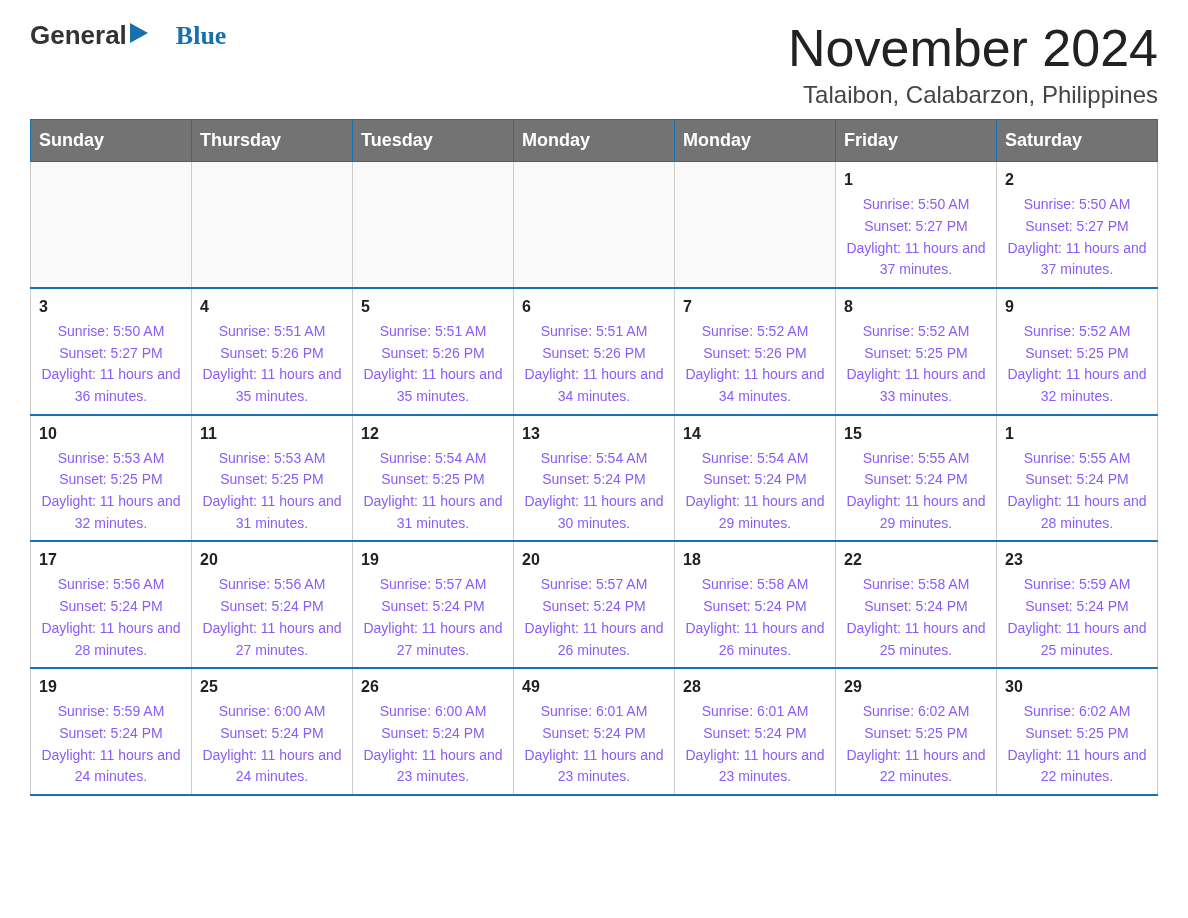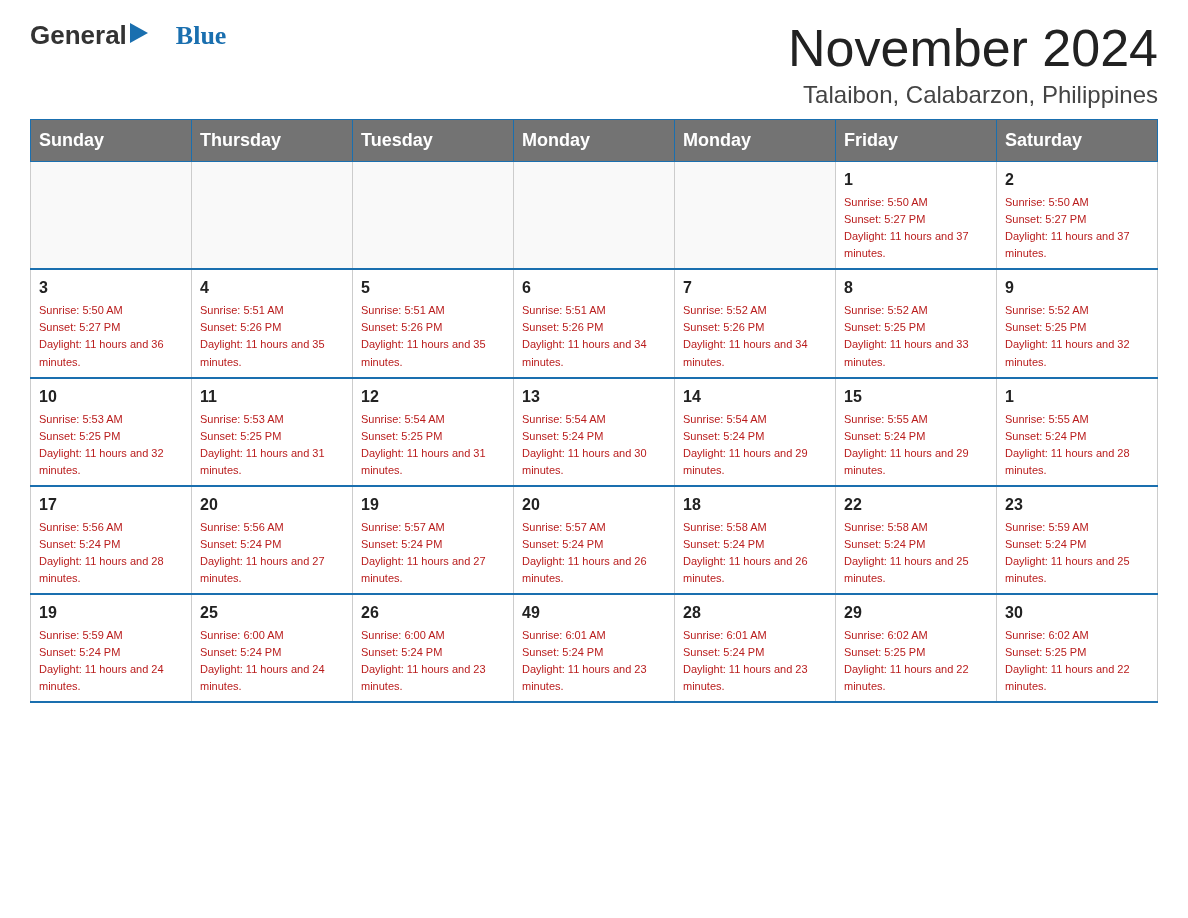--- a/index.html
+++ b/index.html
@@ -82,23 +82,24 @@
       border-bottom: 2px solid #1a6faf;
     }
     .day-num {
       font-size: 16px;
       font-weight: bold;
       color: #222;
       display: block;
       margin-bottom: 2px;
     }
     .day-info {
-      font-size: 11px;
-      color: #b91c1c;
+      font-size: 14px;
+      color: #8b5cf6;
       line-height: 1.55;
+      text-align: center;
     }
     .empty-cell {
       background: #f9f9f9;
     }
   </style>
 </head>
 <body>
 
 <div class="header">
   <div class="logo-wrapper">

